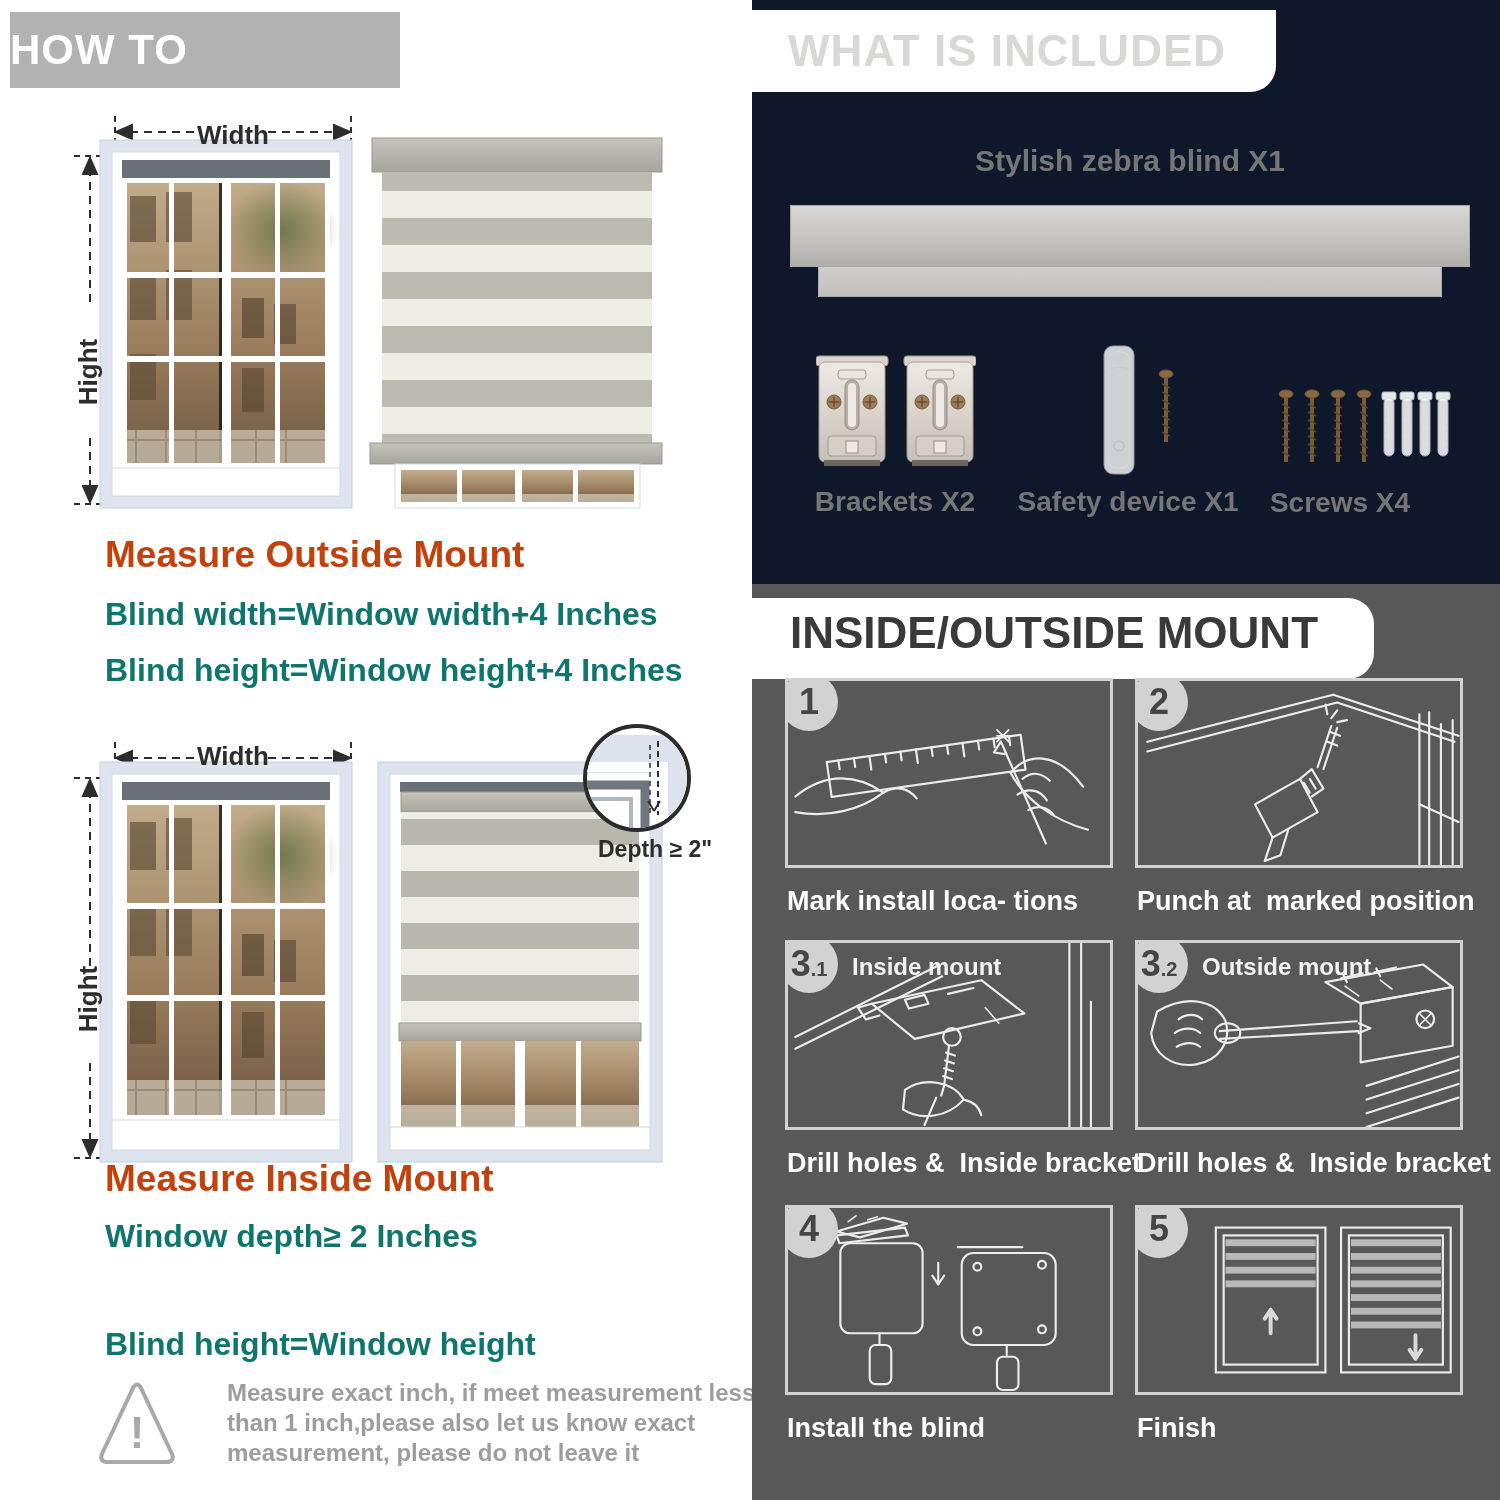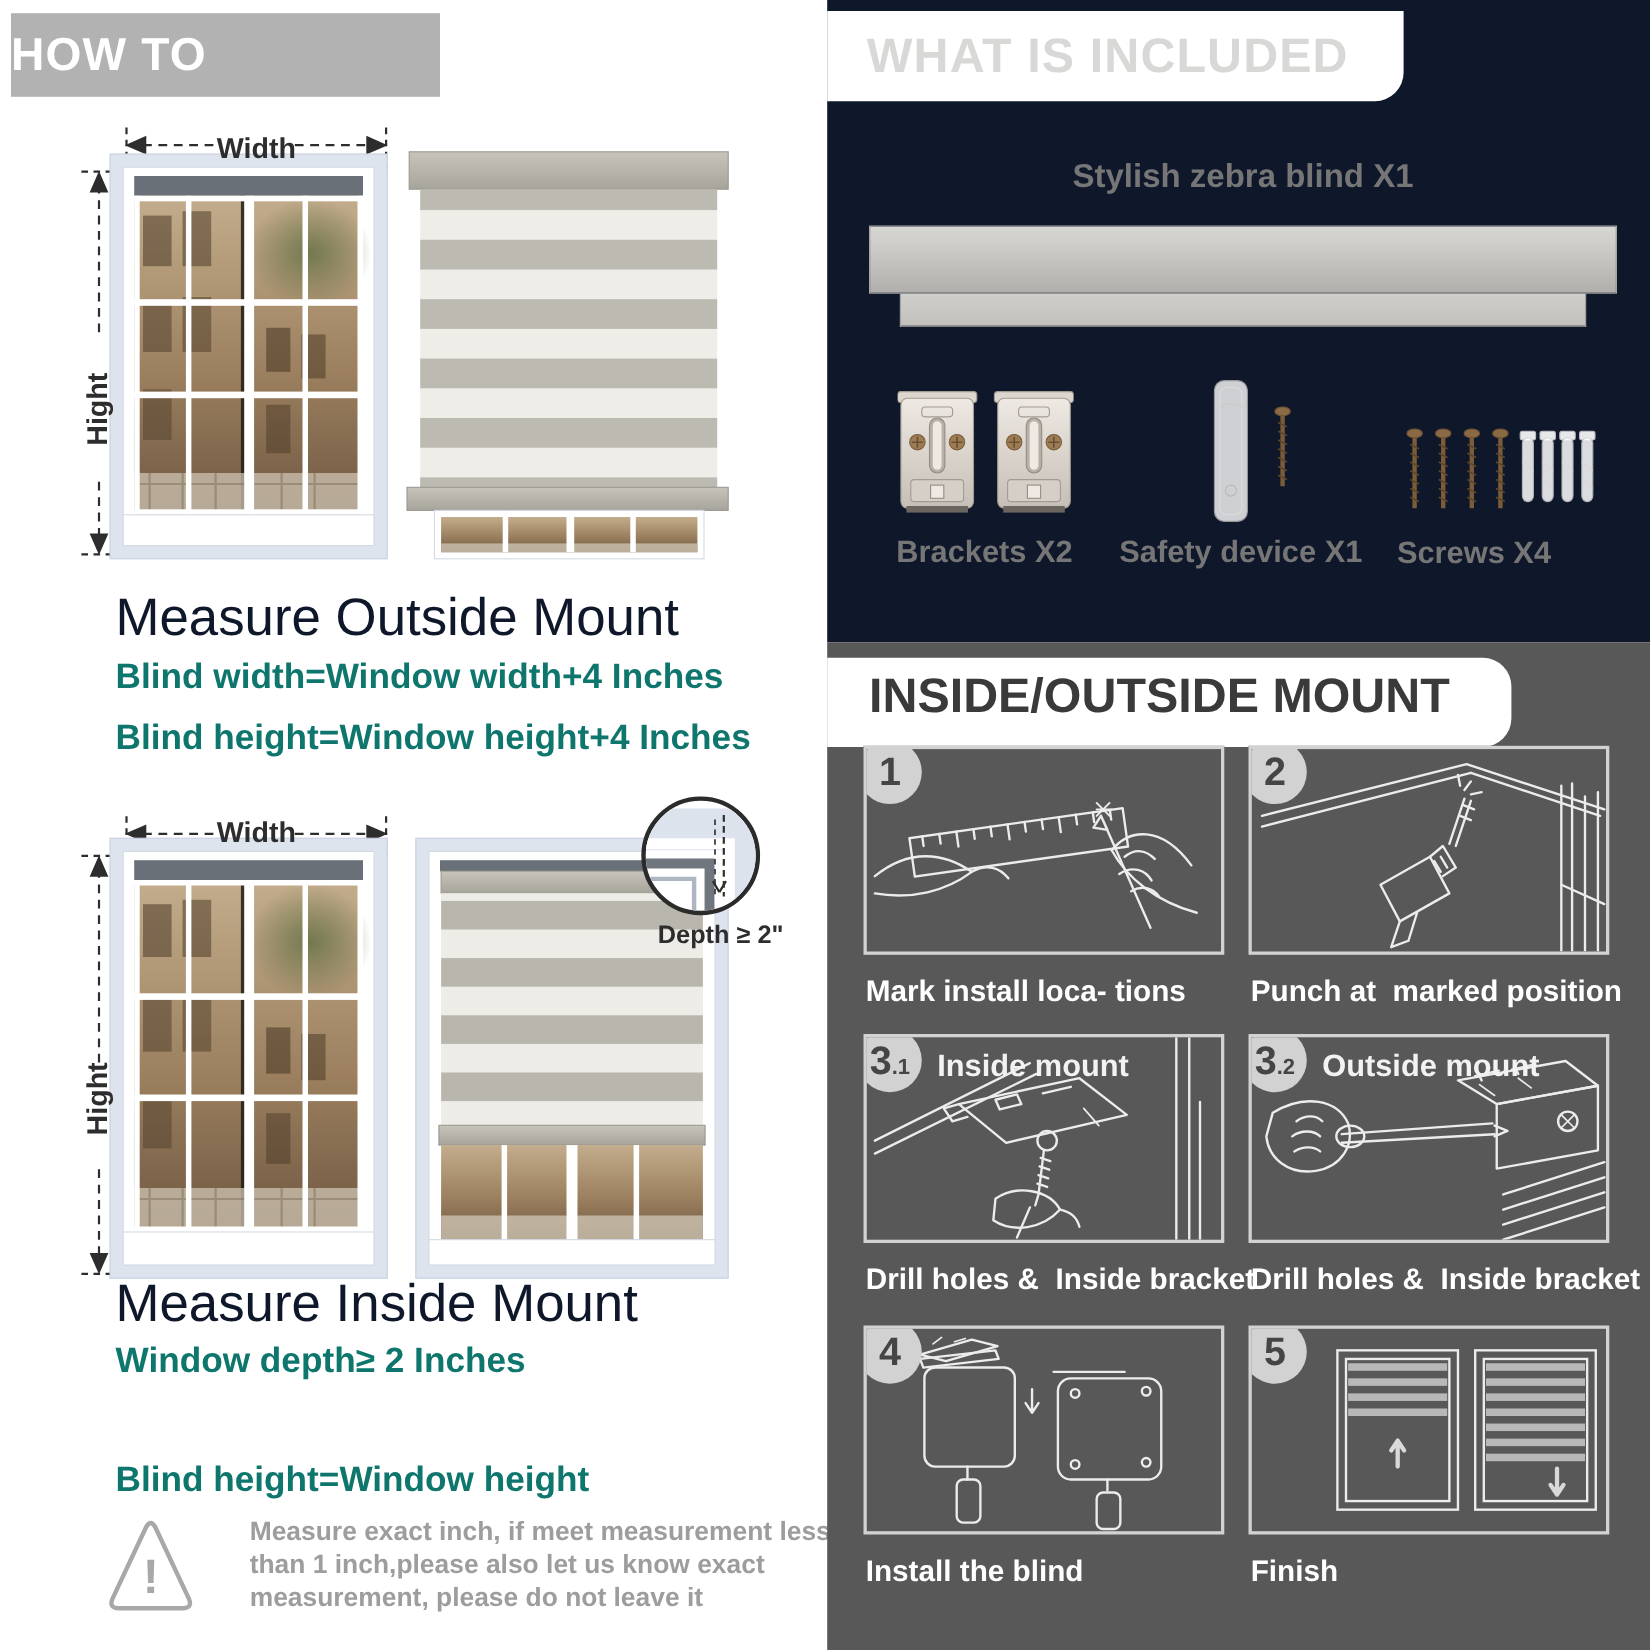--- a/index.html
+++ b/index.html
@@ -4,40 +4,40 @@
 <style>
   html,body{margin:0;padding:0;background:#ffffff;}
   body{font-family:"Liberation Sans","DejaVu Sans",sans-serif;}
   #stage{position:relative;width:1500px;height:1500px;background:#ffffff;overflow:hidden;}
   .abs{position:absolute;}
   
   .hdr-badge{left:10px;top:12px;width:390px;height:76px;background:#b2b2b2;color:#ffffff;
     font-size:42px;font-weight:bold;line-height:76px;letter-spacing:1px;box-sizing:border-box;}
   .dim-label{font-size:26px;font-weight:bold;color:#2d2d2d;text-align:center;}
   .rot{transform:rotate(-90deg);transform-origin:center center;}
-  .sec-title{font-size:48px;font-weight:normal;color:#0f172a;}
+  .sec-title{font-size:37px;font-weight:bold;color:#c2410c;}
   .formula{font-size:32px;font-weight:bold;color:#0f766e;}
   .depth-label{font-size:23px;font-weight:bold;color:#2d2d2d;white-space:nowrap;}
   .warn-line{font-size:24px;font-weight:bold;color:#9d9d9d;line-height:30px;margin-left:42px;}
   
   .panel-light{left:752px;top:0;width:876px;height:584px;background:#0f172a;}
   .badge-included{left:0;top:10px;width:524px;height:82px;background:#ffffff;border-radius:0 0 26px 0;
     color:#d8d8d7;font-size:44px;font-weight:bold;line-height:82px;padding-left:36px;box-sizing:border-box;letter-spacing:1px;white-space:nowrap;}
   .product-label{left:128px;top:144px;width:500px;text-align:center;font-size:30px;font-weight:bold;color:#767676;}
   .bar-main{left:38px;top:205px;width:680px;height:62px;
     background:linear-gradient(180deg,#d8d7d3 0%,#c9c8c4 40%,#b0afab 100%);border:1px solid #a8a7a3;box-sizing:border-box;}
   .bar-sub{left:66px;top:267px;width:624px;height:30px;
     background:linear-gradient(180deg,#cfcecA 0%,#c2c1bd 100%);border:1px solid #aeada9;border-top:none;box-sizing:border-box;}
   .item-label{font-size:28px;font-weight:bold;color:#767676;text-align:center;width:240px;}
   .panel-dark{left:752px;top:584px;width:748px;height:916px;background:#585858;}
   .badge-mount{left:0;top:14px;width:622px;height:81px;background:#ffffff;border-radius:0 26px 26px 0;
     color:#3a3a3a;font-size:44px;font-weight:bold;line-height:70px;padding-left:38px;box-sizing:border-box;white-space:nowrap;}
   .step-box{width:328px;height:190px;border:3px solid #d2d2d2;box-sizing:border-box;overflow:hidden;background:#585858;}
   .step-caption{font-size:27px;font-weight:bold;color:#ffffff;white-space:pre-wrap;}
-  .step-title{position:absolute;left:64px;top:10px;font-size:28px;font-weight:bold;color:#f2f2f2;white-space:pre;}
+  .step-title{position:absolute;left:64px;top:10px;font-size:24px;font-weight:bold;color:#f2f2f2;white-space:pre;}
   .num-badge{position:absolute;left:-8px;top:-8px;width:58px;height:58px;border-radius:50%;background:#d2d2d2;
     color:#454545;font-weight:bold;text-align:center;line-height:58px;font-size:36px;}
   .num-badge .ns{font-size:20px;}
   svg{display:block;}
 </style>
 </head>
 <body>
 
 <div id="stage">
 

